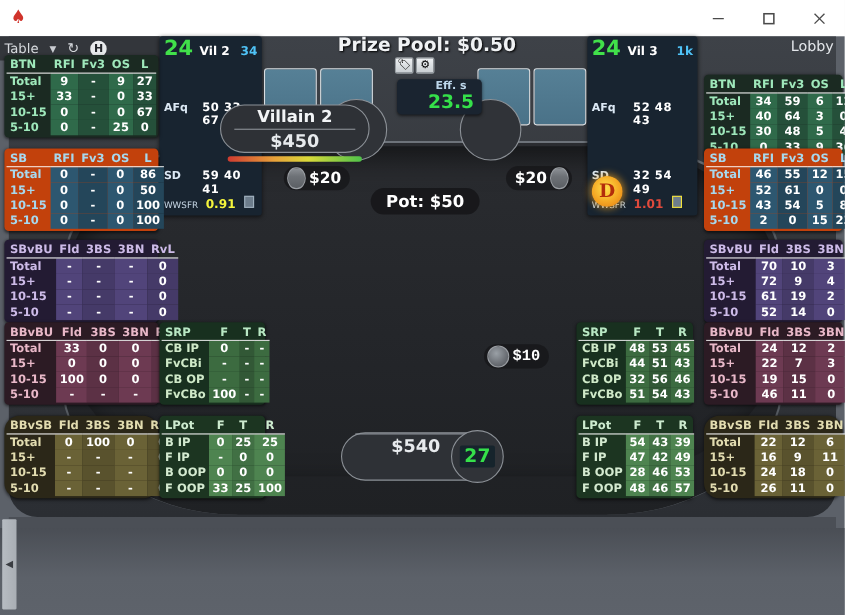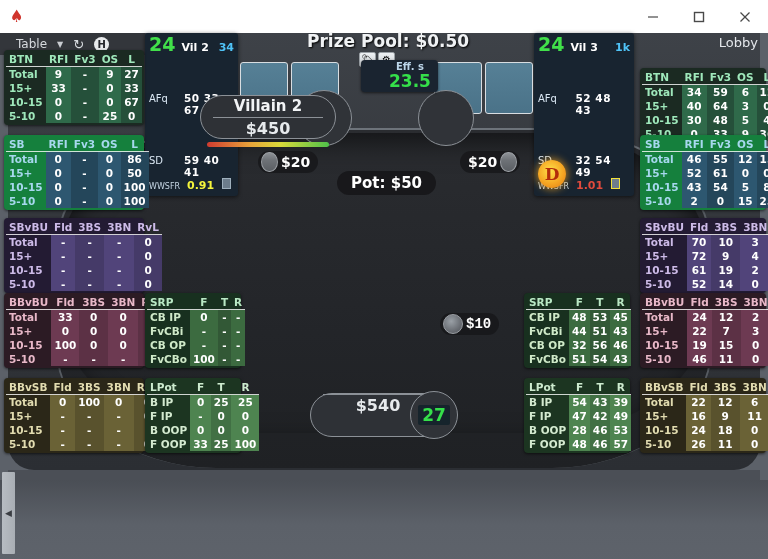--- a/index.html
+++ b/index.html
@@ -59,21 +59,21 @@
   }
   .lower-bg {
     position: absolute; left: 0; top: 447px; width: 768px; height: 112px;
     background: linear-gradient(180deg,#4a4e55 0%,#5c6169 40%,#5f646c 100%);
   }
 
   
   .toolbar {
     position: absolute; left: 0; top: 33px; width: 145px; height: 22px;
     background: #33363b; display: flex; align-items: center; gap: 10px;
-    padding-left: 16px; color: #d7dade; font-size: 12px;
+    padding-left: 4px; color: #d7dade; font-size: 12px;
   }
   .tb-caret { font-size: 8px; color: #c9ccd1; }
   .tb-ico { color: #d7dade; font-size: 13px; line-height: 1; display: inline-block; }
   .tb-h {
     width: 15px; height: 15px; border-radius: 50%;
     background: #e8eaec; color: #23252a; font-size: 10px; font-weight: bold;
     display: flex; align-items: center; justify-content: center;
   }
 
   
@@ -104,21 +104,21 @@
   
   .g-btn { background: #1b2a22; }
   .g-btn th { color: #9fe8bb; }
   .g-btn td.rowhead { color: #9fe8bb; }
   .g-btn td { color: #ffffff; }
   .g-btn .c1 { background: #2f6a4a; }
   .g-btn .c2 { background: #25503a; }
   .g-btn .c3 { background: #2f6a4a; }
   .g-btn .c4 { background: #25503a; }
 
-  .g-sb { background: #15803d; }
+  .g-sb { background: #c2410c; }
   .g-sb th { color: #a7d8ee; }
   .g-sb td.rowhead { color: #a7d8ee; }
   .g-sb td { color: #ffffff; }
   .g-sb .c1 { background: #2d5770; }
   .g-sb .c2 { background: #24465a; }
   .g-sb .c3 { background: #2d5770; }
   .g-sb .c4 { background: #24465a; }
 
   .g-sbvbu { background: #231b33; }
   .g-sbvbu th { color: #cdbbe8; }
@@ -131,21 +131,21 @@
 
   .g-bbvbu { background: #2c1b24; }
   .g-bbvbu th { color: #e8b8c8; }
   .g-bbvbu td.rowhead { color: #e8b8c8; }
   .g-bbvbu td { color: #ffffff; }
   .g-bbvbu .c1 { background: #6d3a52; }
   .g-bbvbu .c2 { background: #5c3145; }
   .g-bbvbu .c3 { background: #6d3a52; }
   .g-bbvbu .c4 { background: #5c3145; }
 
-  .g-bbvsb { background: #2b2718; }
+  .g-bbvsb { background: #2b2718; border-radius: 14px; }
   .g-bbvsb th { color: #e2dcb0; }
   .g-bbvsb td.rowhead { color: #e2dcb0; }
   .g-bbvsb td { color: #ffffff; }
   .g-bbvsb .c1 { background: #6a6236; }
   .g-bbvsb .c2 { background: #59522d; }
   .g-bbvsb .c3 { background: #6a6236; }
   .g-bbvsb .c4 { background: #59522d; }
 
   .g-pf { background: #18301f; }
   .g-pf th { color: #b9e8c4; }
@@ -167,21 +167,21 @@
   .phud {
     position: absolute; background: #182430; border-radius: 3px;
     padding: 2px 4px 3px 4px; color: #cfe3f2; font-size: 10px;
     box-shadow: 0 1px 4px rgba(0,0,0,.6);
   }
   .phud .prow1 { display: flex; align-items: baseline; gap: 6px; }
   .phud .vpip { color: #41e04a; font-size: 19px; font-weight: bold; line-height: 19px; }
   .phud .pname { color: #ffffff; font-size: 11px; font-weight: bold; }
   .phud .pright { color: #4fc3f7; font-size: 11px; font-weight: bold; margin-left: auto; }
   .phud .srow { display: flex; gap: 4px; align-items: baseline; line-height: 12px; }
-  .phud .slbl { width: 34px; font-weight: normal; font-size: 10px; color: #dbe8f4; margin-top: 39px; }
+  .phud .slbl { width: 34px; font-weight: bold; font-size: 10px; color: #dbe8f4; margin-top: 39px; }
   .phud .sval { color: #ffffff; font-weight: bold; font-size: 10.5px; letter-spacing: .5px; }
   .phud .wlbl { width: 34px; font-size: 8px; color: #c6d6e4; }
   .phud .wval-y { color: #f5f53c; font-weight: bold; font-size: 11px; }
   .phud .wval-r { color: #e04a3c; font-weight: bold; font-size: 11px; }
   .phud .note {
     width: 9px; height: 11px; background: #6d7d8c; border: 1px solid #9fb0bd;
     display: inline-block; margin-left: 4px;
   }
   .phud .note.hl { border-color: #f2e23a; }
 
@@ -389,21 +389,21 @@
   </div>
   <div class="hero-badge" style="left:410px; top:391px;">
     <span>27</span>
   </div>
 
   <div class="prize" style="left:307px; top:31px;">Prize Pool: $0.50</div>
   <div class="prize-icons" style="left:359px; top:52px;">
     <div class="pico">🏷</div>
     <div class="pico">⚙</div>
   </div>
-  <div class="eff" style="left:361px; top:60px;padding-left:28px;">
+  <div class="eff" style="left:361px; top:72px;padding-left:28px;">
     <div class="elbl">Eff. s</div>
     <div class="eval">23.5</div>
   </div>
 
   <div class="bet" style="left:258px; top:151px;">
     <span class="chip"></span>
     <span>$20</span>
   </div>
   <div class="bet rev" style="left:460px; top:151px;">
     <span class="chip"></span>

